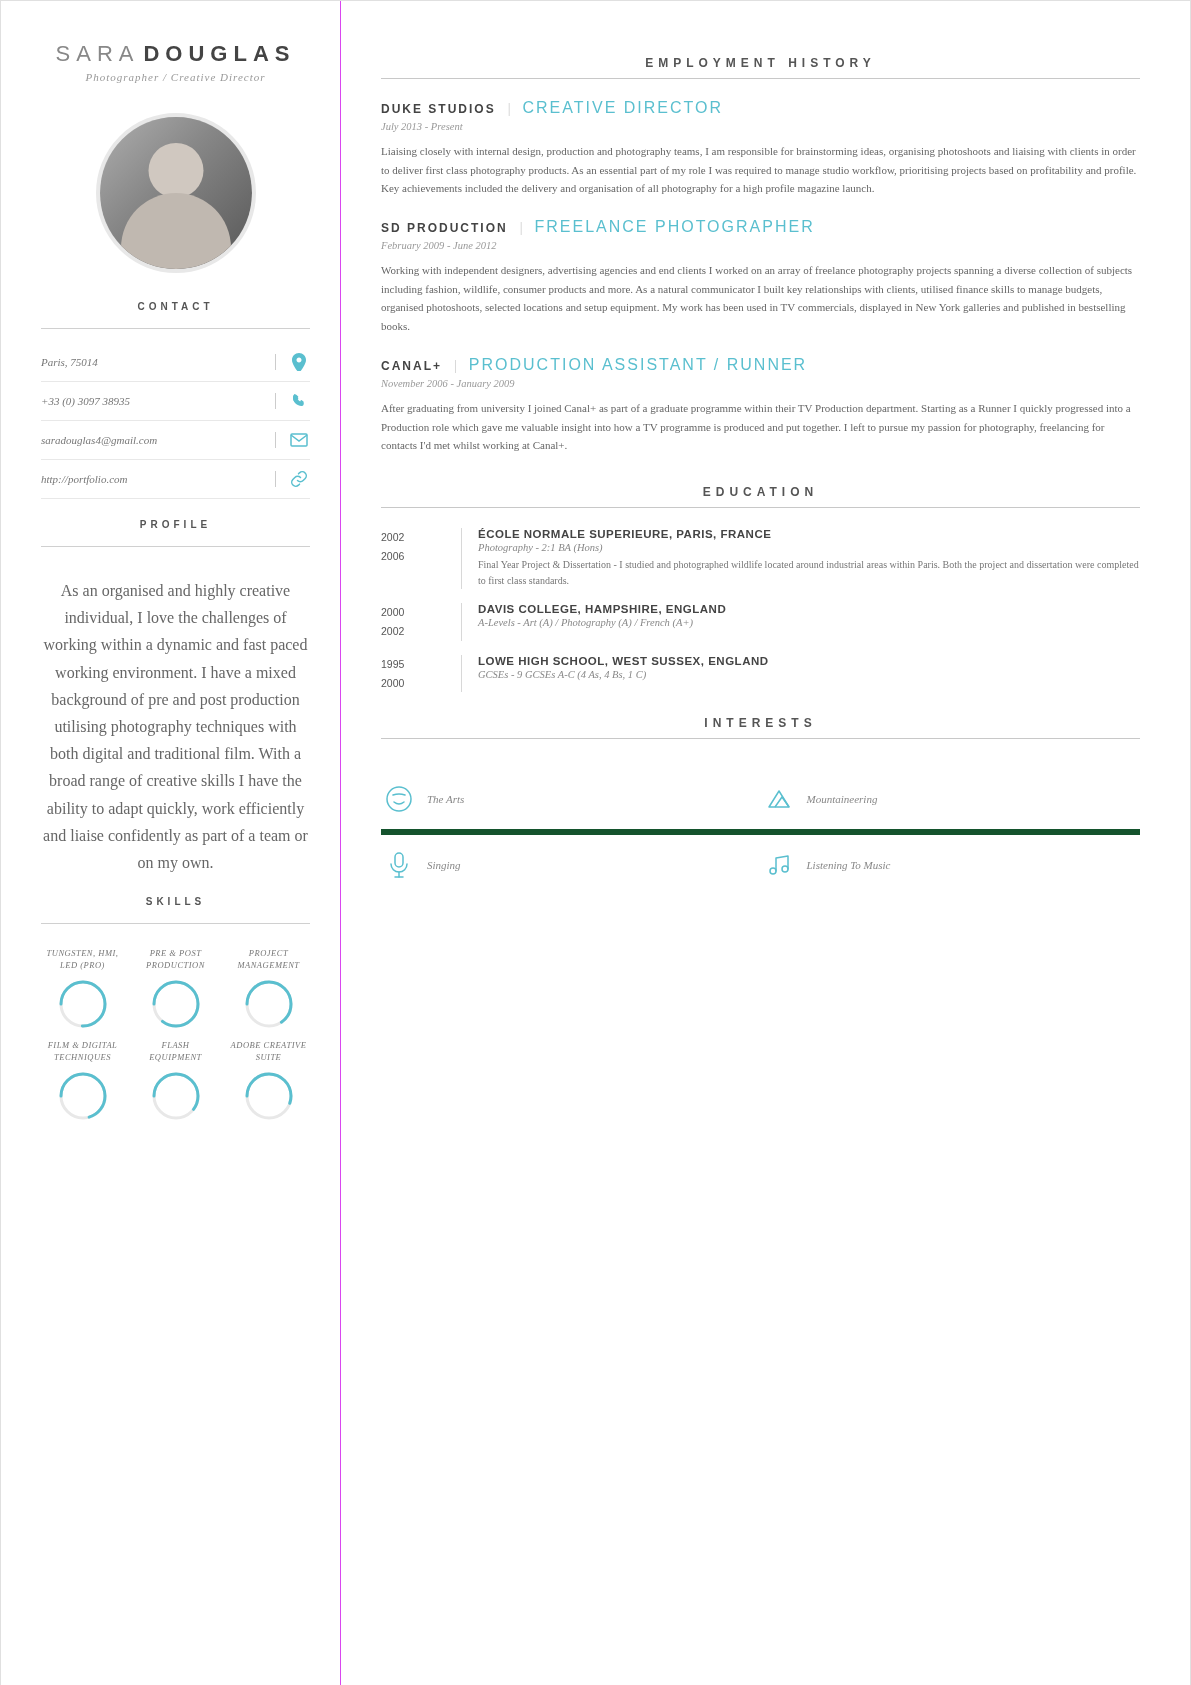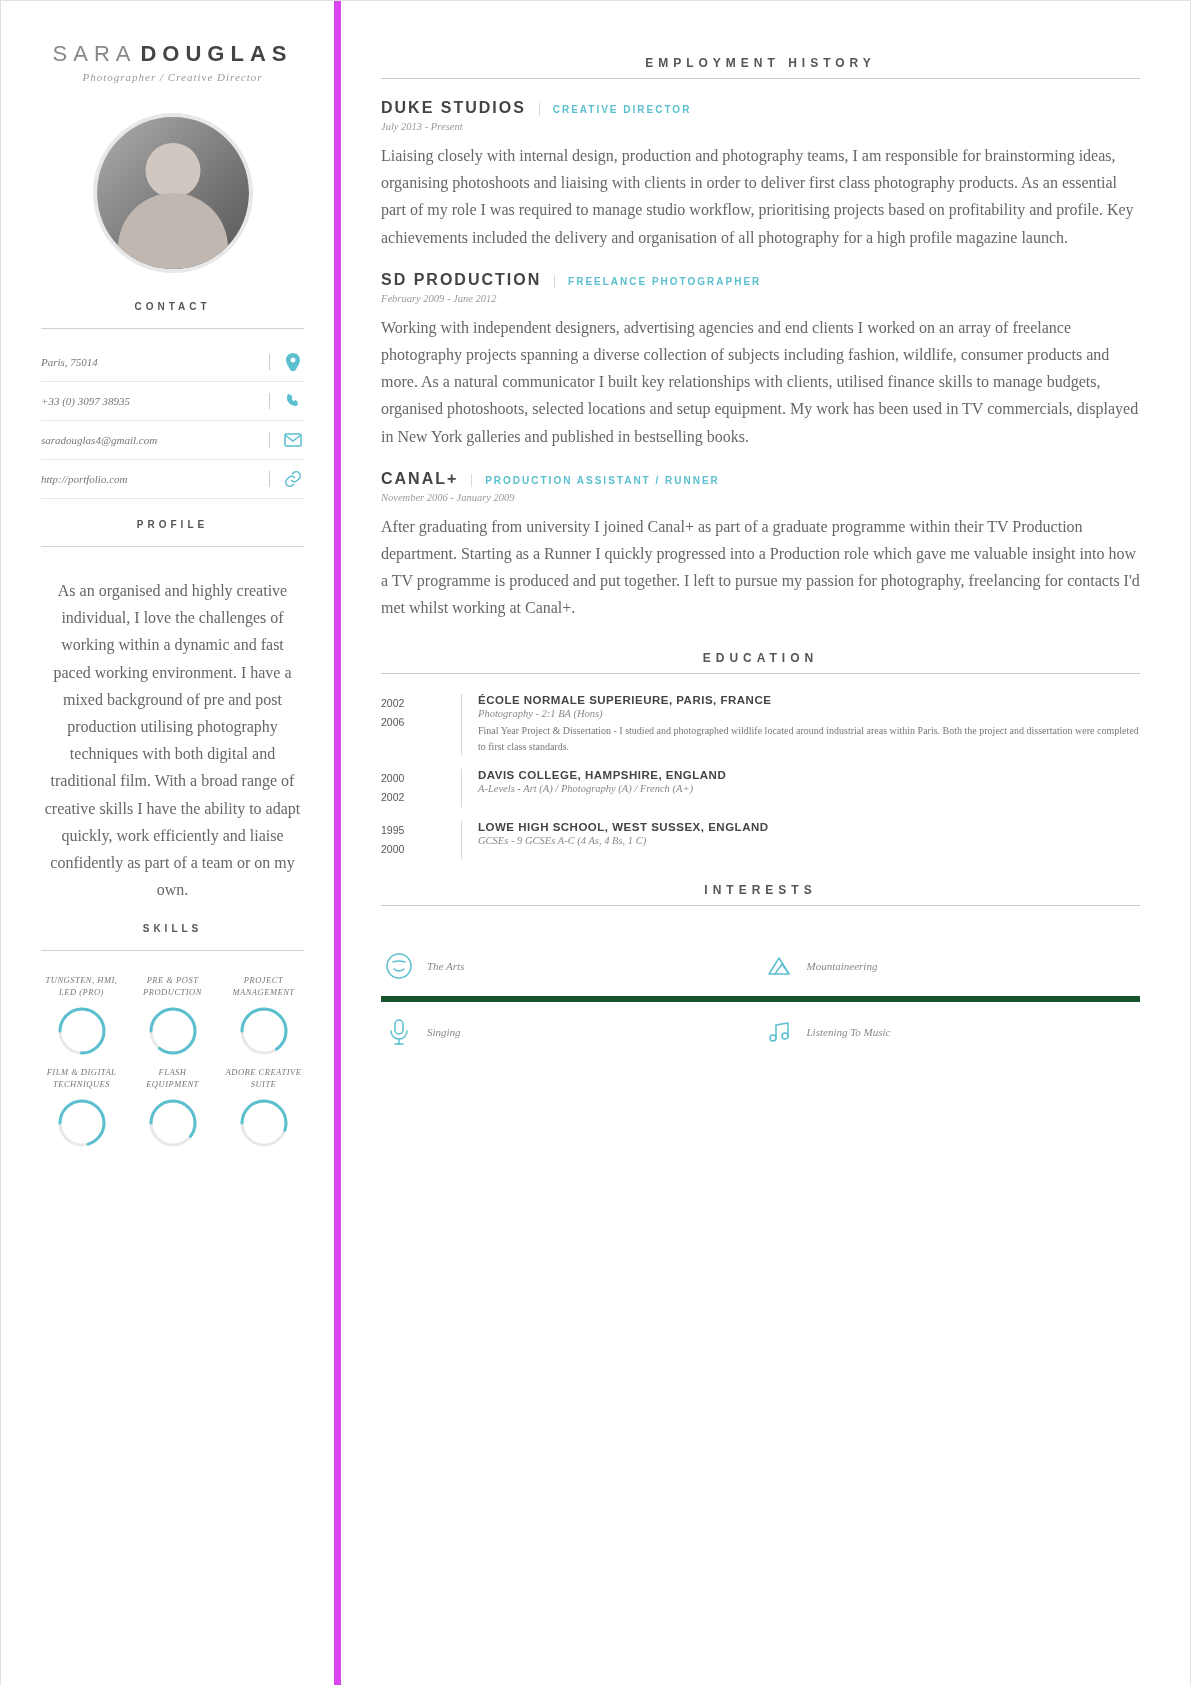--- a/index.html
+++ b/index.html
@@ -16,21 +16,21 @@
       display: flex;
       background: #fff;
       border: 1px solid #e0e0e0;
     }
     
     .left-col {
       width: 340px;
       min-height: 1685px;
       background: #fff;
       padding: 40px 30px 40px 40px;
-      border-right: 7px solid #d946ef;
+      border-right: 1px solid #d946ef;
       display: flex;
       flex-direction: column;
       align-items: flex-start;
     }
     .name-section {
       text-align: center;
       margin-bottom: 10px;
       width: 100%;
     }
     .name-first {
@@ -214,49 +214,49 @@
       margin-bottom: 8px;
     }
     .right-divider {
       width: 100%;
       height: 1px;
       background: #c8c8c8;
       margin-bottom: 20px;
     }
     .job-company {
       font-family: 'Arial', sans-serif;
-      font-size: 16px;
+      font-size: 12px;
       font-weight: 700;
       letter-spacing: 2px;
       text-transform: uppercase;
       color: #444;
       display: inline;
     }
     .job-sep {
       color: #ccc;
       margin: 0 8px;
       font-size: 14px;
     }
     .job-title-colored {
       font-family: 'Arial', sans-serif;
-      font-size: 10px;
-      font-weight: 700;
+      font-size: 16px;
+      font-weight: 400;
       letter-spacing: 2px;
       text-transform: uppercase;
       color: #5abfcf;
       display: inline;
     }
     .job-dates {
       font-style: italic;
       font-size: 10.5px;
       color: #999;
       margin: 4px 0 10px 0;
     }
     .job-desc {
-      font-size: 16px;
+      font-size: 11px;
       line-height: 1.7;
       color: #666;
       margin-bottom: 20px;
     }
     .edu-row {
       display: flex;
       margin-bottom: 14px;
     }
     .edu-years {
       width: 80px;

